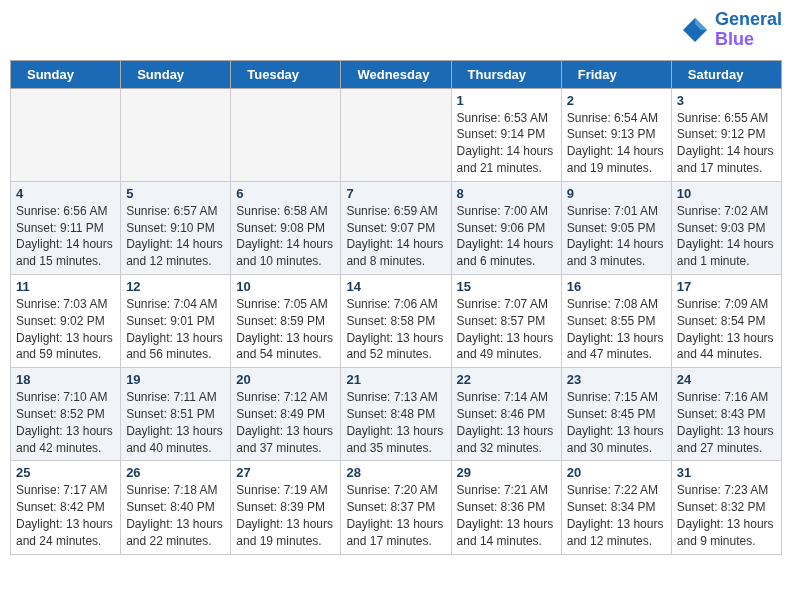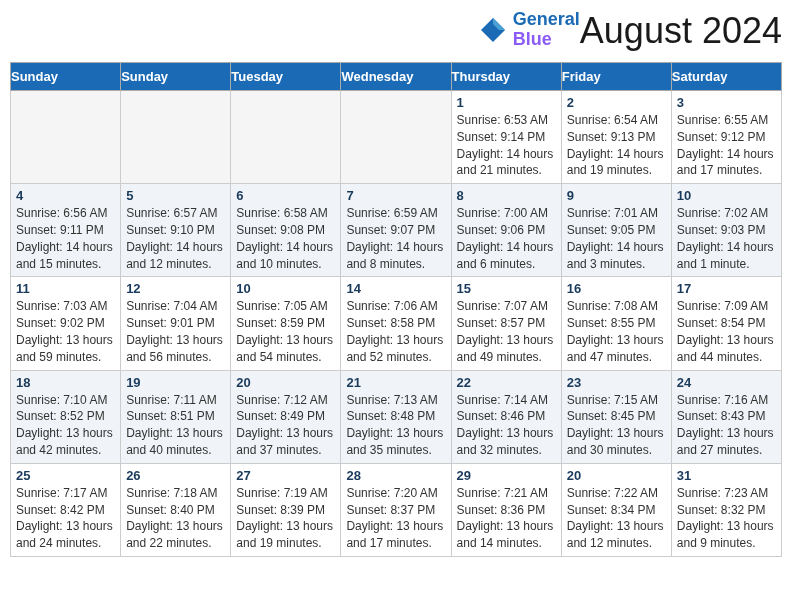--- a/index.html
+++ b/index.html
@@ -47,21 +47,21 @@
       color: #444;
     }
     table {
       width: 100%;
       border-collapse: collapse;
       table-layout: fixed;
     }
     th {
       background-color: #1a6ab5;
       color: #fff;
-      padding: 6px 0;
+      padding: 6px 16px;
       font-size: 13px;
       text-align: left;
       border: 1px solid #aaa;
     }
     td {
       vertical-align: top;
       border: 1px solid #ccc;
       padding: 4px 5px;
       font-size: 10.5px;
       color: #222;
@@ -95,21 +95,20 @@
     <svg class="logo-icon" viewBox="0 0 32 32">
       <polygon points="16,4 28,16 16,28 4,16" fill="#1a6ab5"></polygon>
       <polygon points="16,4 28,16 22,16 16,10" fill="#4a9fd4"></polygon>
     </svg>
     <div class="logo-text">
       <div><span>General</span></div>
       <div><span style="color:#8b5cf6">Blue</span></div>
     </div>
   </div>
   <div class="title-block">
-    <div class="month-title">August 2024</div>
   </div>
 </div>
 
 <table>
   <thead>
     <tr>
     <th>Sunday</th>
         <th>Sunday</th>
         <th>Tuesday</th>
         <th>Wednesday</th>

